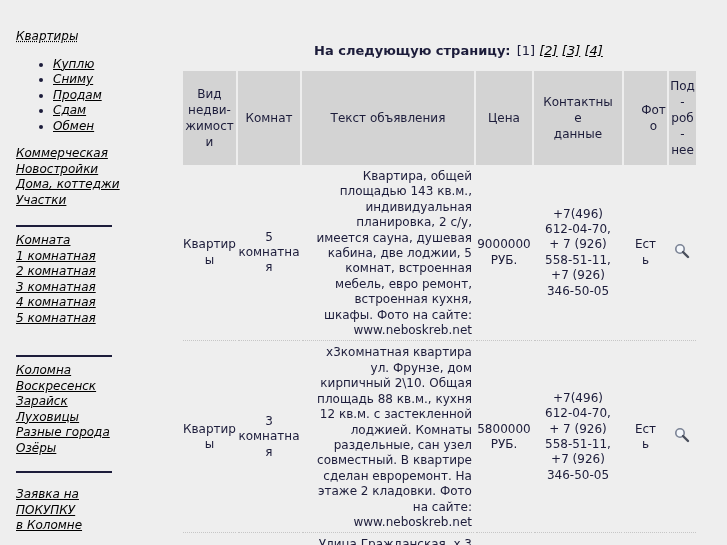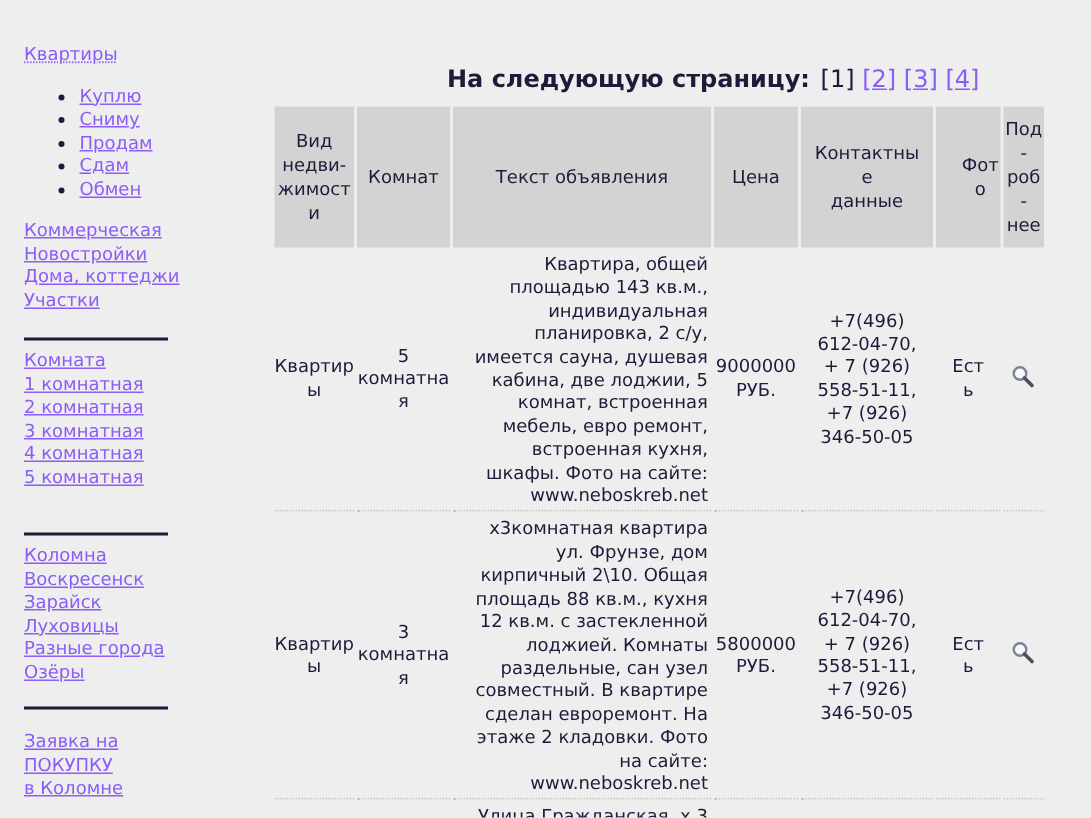--- a/index.html
+++ b/index.html
@@ -3,33 +3,33 @@
 <meta charset="utf-8">
 <style>
   html, body { margin: 0; padding: 0; }
   body {
     width: 727px; height: 545px; overflow: hidden;
     background: #eeeeee;
     font-family: "DejaVu Sans", sans-serif;
     font-size: 12px; color: #1c1c3a;
     position: relative;
   }
-  a { color: #8b5cf6; text-decoration: underline; }
+  a { color: #000000; text-decoration: underline; font-style: italic; }
   .sidebar { position: absolute; left: 16px; top: 28px; width: 110px; line-height: 15.5px; }
   .sidebar .title-link { text-decoration: underline dotted; display: inline-block; margin-top: 1px; }
   .sidebar ul { margin: 12px 0 12px 0; padding-left: 37px; list-style: disc; }
   .sidebar ul li { line-height: 15.5px; }
   .sidebar .grp { margin-top: 0; }
   .sidebar .grp a { display: block; white-space: nowrap; }
   .sidebar .sep { width: 96px; border-top: 2px solid #1c1c3a; margin: 15px 0 6px 0; }
   .sidebar .sep2 { margin-top: 29px; }
   .sidebar .req a { display: block; }
 
   .main { position: absolute; left: 182px; top: 0; width: 545px; }
-  .pager { position: absolute; left: 116px; top: 43px; white-space: nowrap; font-size: 16px; }
+  .pager { position: absolute; left: 132px; top: 43px; white-space: nowrap; font-size: 13px; }
   .pager b { font-weight: bold; }
   .pager .cur { margin-left: 2px; }
 
   table.listing {
     position: absolute; left: 0; top: 71px;
     border-collapse: separate; border-spacing: 2px 0;
     margin-left: -1px;
   }
   table.listing th {
     background: #d3d3d3; font-weight: normal; text-align: center;

